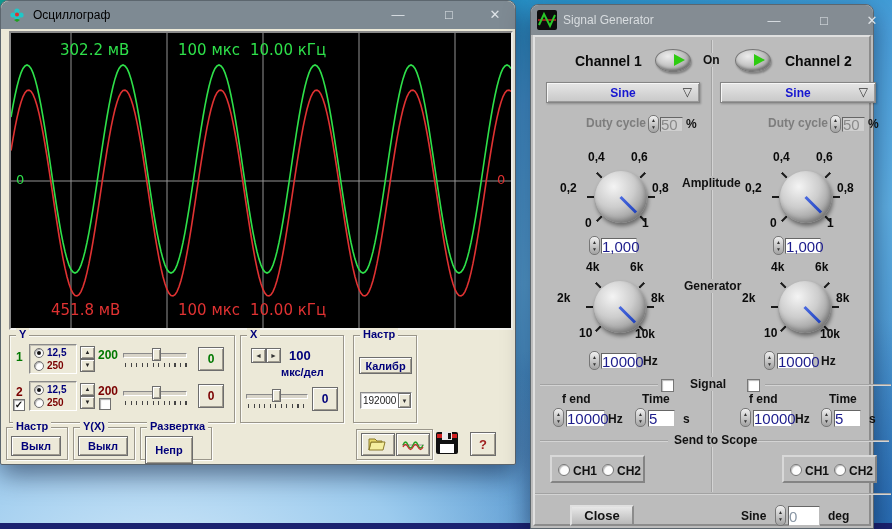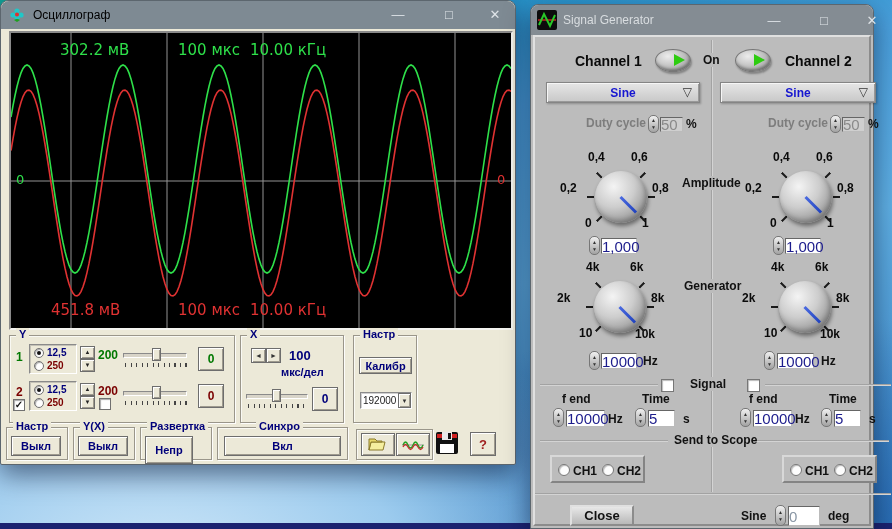--- a/index.html
+++ b/index.html
@@ -229,24 +229,20 @@
       <div class="cbtn" style="left:4px;top:8px;width:50px;height:20px">Выкл</div>
     </div>
     <div class="gb" style="left:70px;top:398px;width:62px;height:33px">
       <span class="gb-label">Y(X)</span>
       <div class="cbtn" style="left:4px;top:8px;width:50px;height:20px">Выкл</div>
     </div>
     <div class="gb" style="left:137px;top:398px;width:72px;height:33px">
       <span class="gb-label">Развертка</span>
       <div class="cbtn" style="left:4px;top:8px;width:48px;height:28px">Непр</div>
     </div>
-    <div class="gb" style="left:214px;top:398px;width:131px;height:33px">
-      <span class="gb-label" style="left:38px">Синхро</span>
-      <div class="cbtn" style="left:6px;top:8px;width:117px;height:20px">Вкл</div>
-    </div>
     <div class="gb" style="left:353px;top:400px;width:77px;height:31px">
       <div class="cbtn" style="left:4px;top:3px;width:34px;height:23px">
         <svg width="20" height="15" viewBox="0 0 20 15">
           <path d="M1 13 L3 5 L17 5 L15 13 Z" fill="#f5ef9e" stroke="#8a7a2a"></path>
           <path d="M1 13 L1 2 L7 2 L9 4 L14 4 L14 5 L3 5 Z" fill="#e8d96a" stroke="#8a7a2a"></path>
         </svg>
       </div>
       <div class="cbtn" style="left:39px;top:3px;width:34px;height:23px">
         <svg width="22" height="14" viewBox="0 0 22 14">
           <line x1="0" y1="7" x2="22" y2="7" stroke="#999" stroke-width="1"></line>

